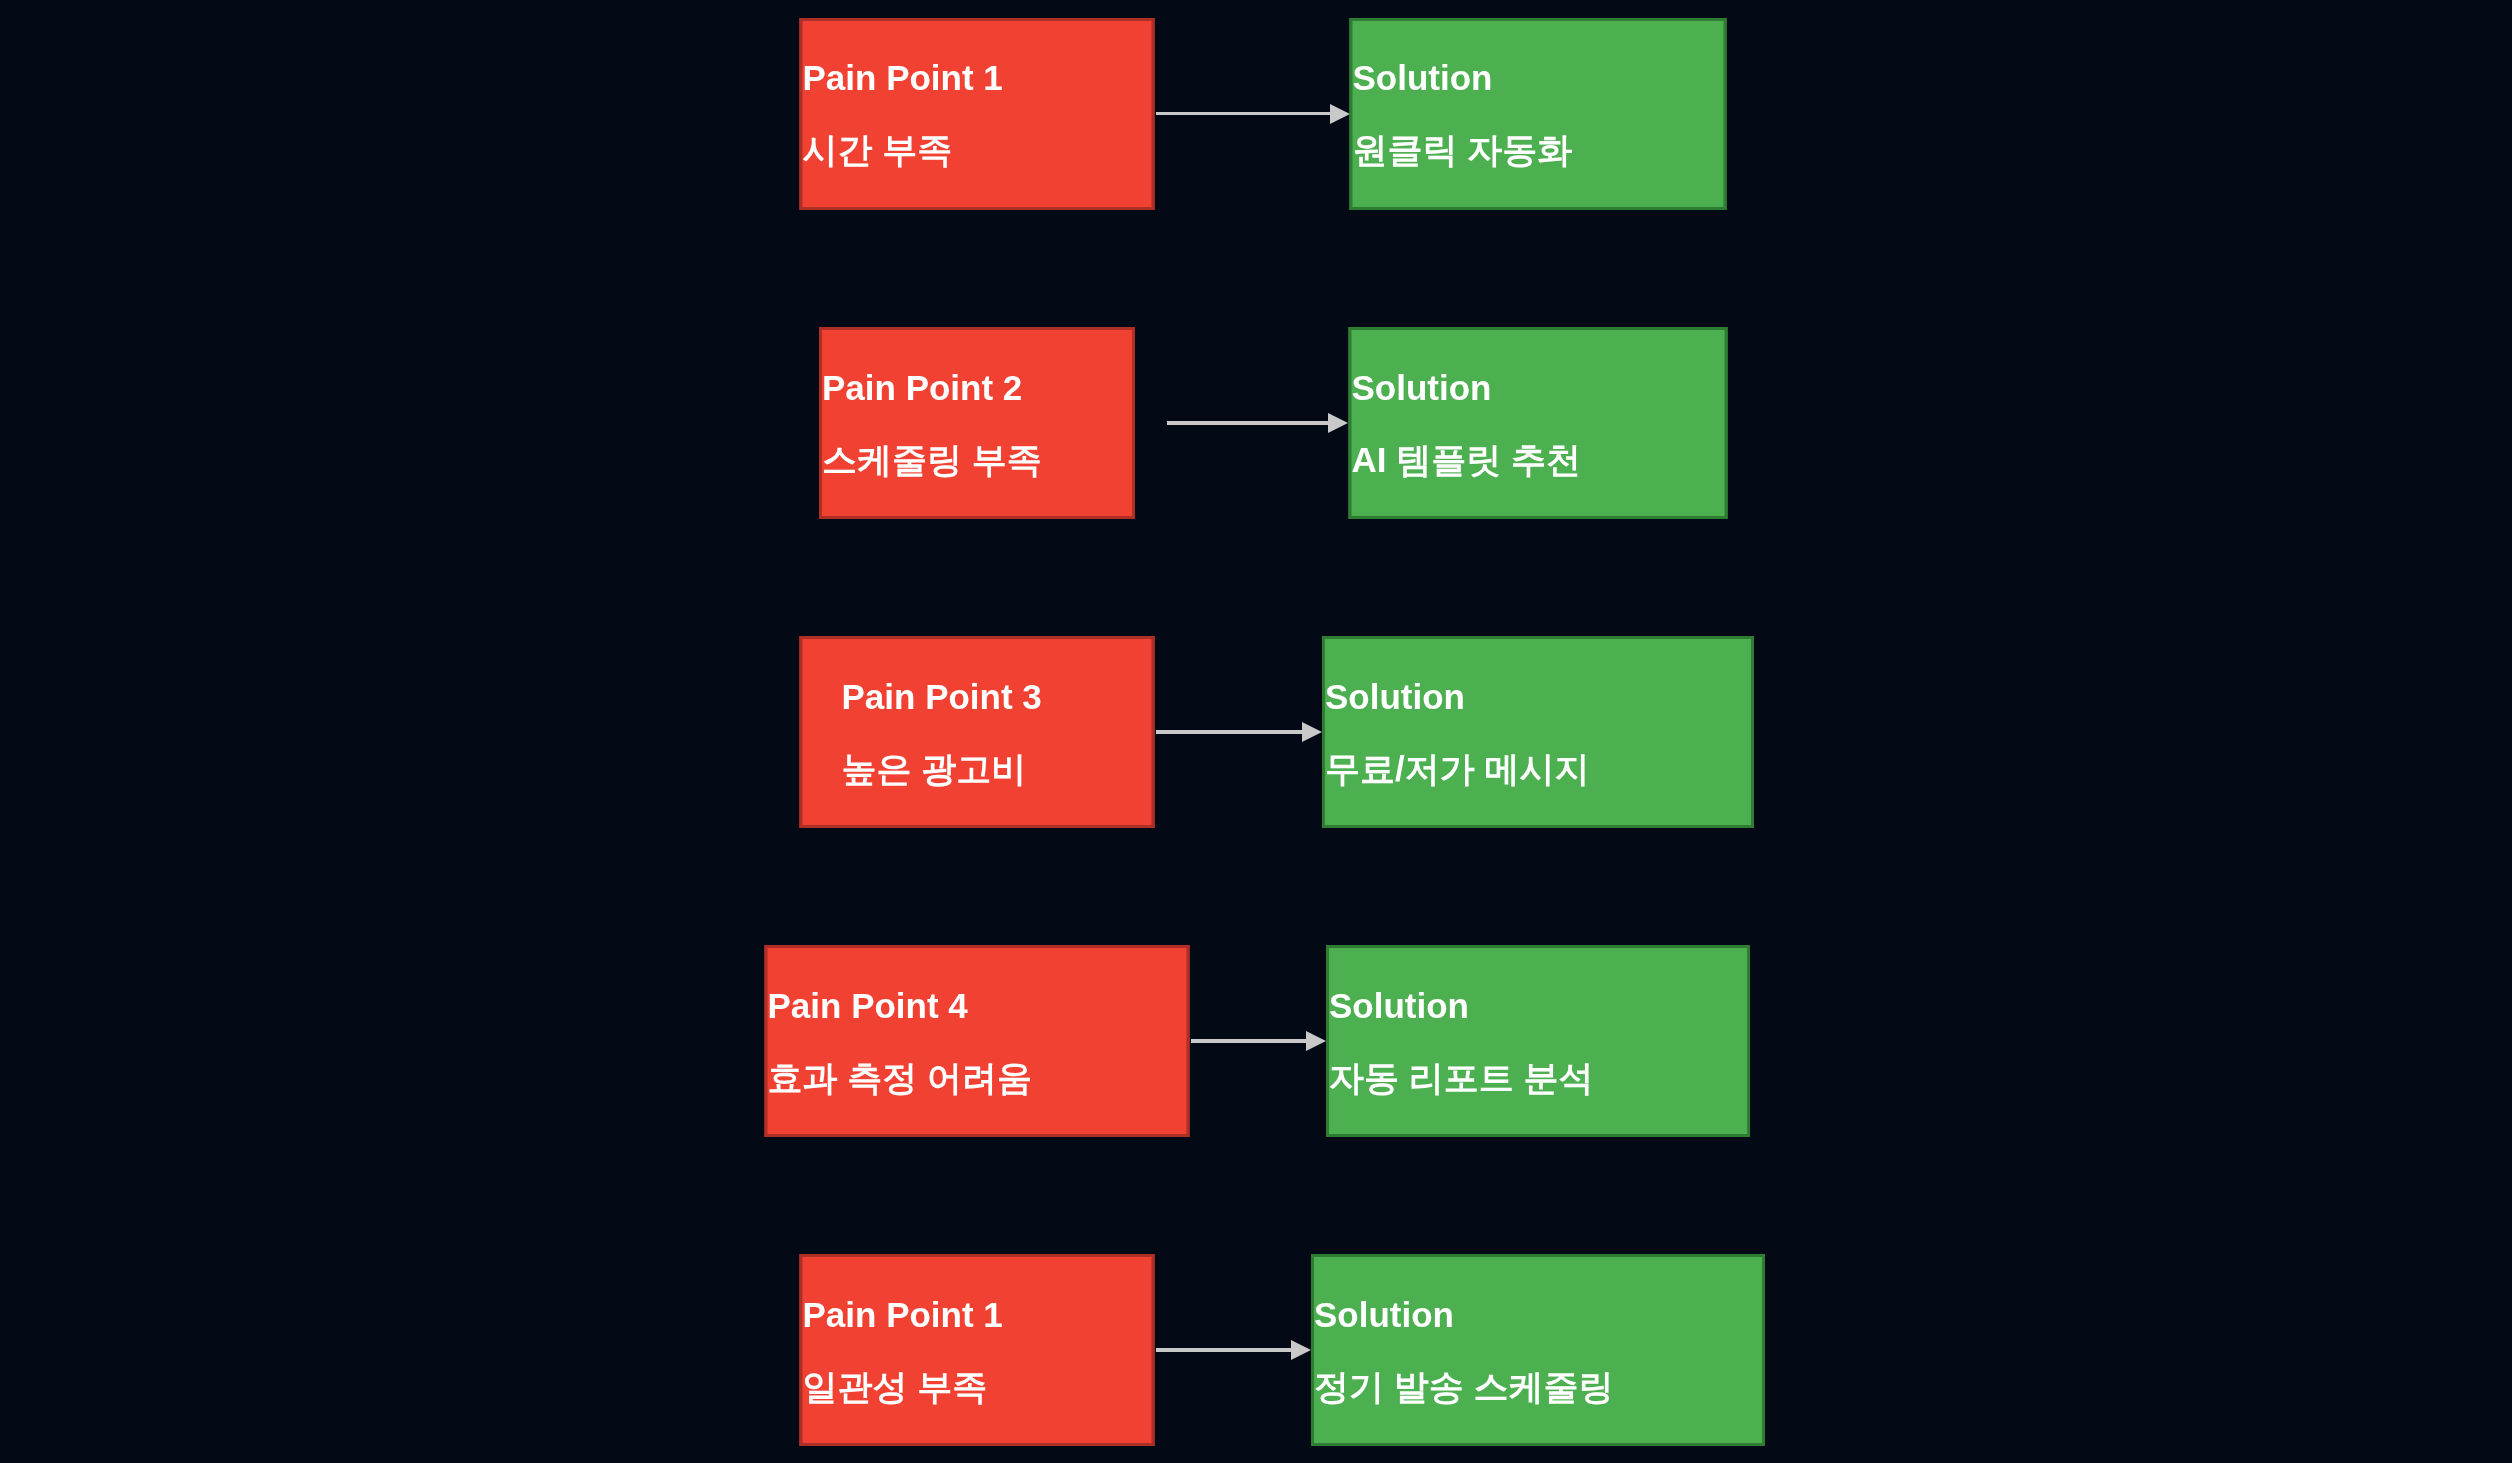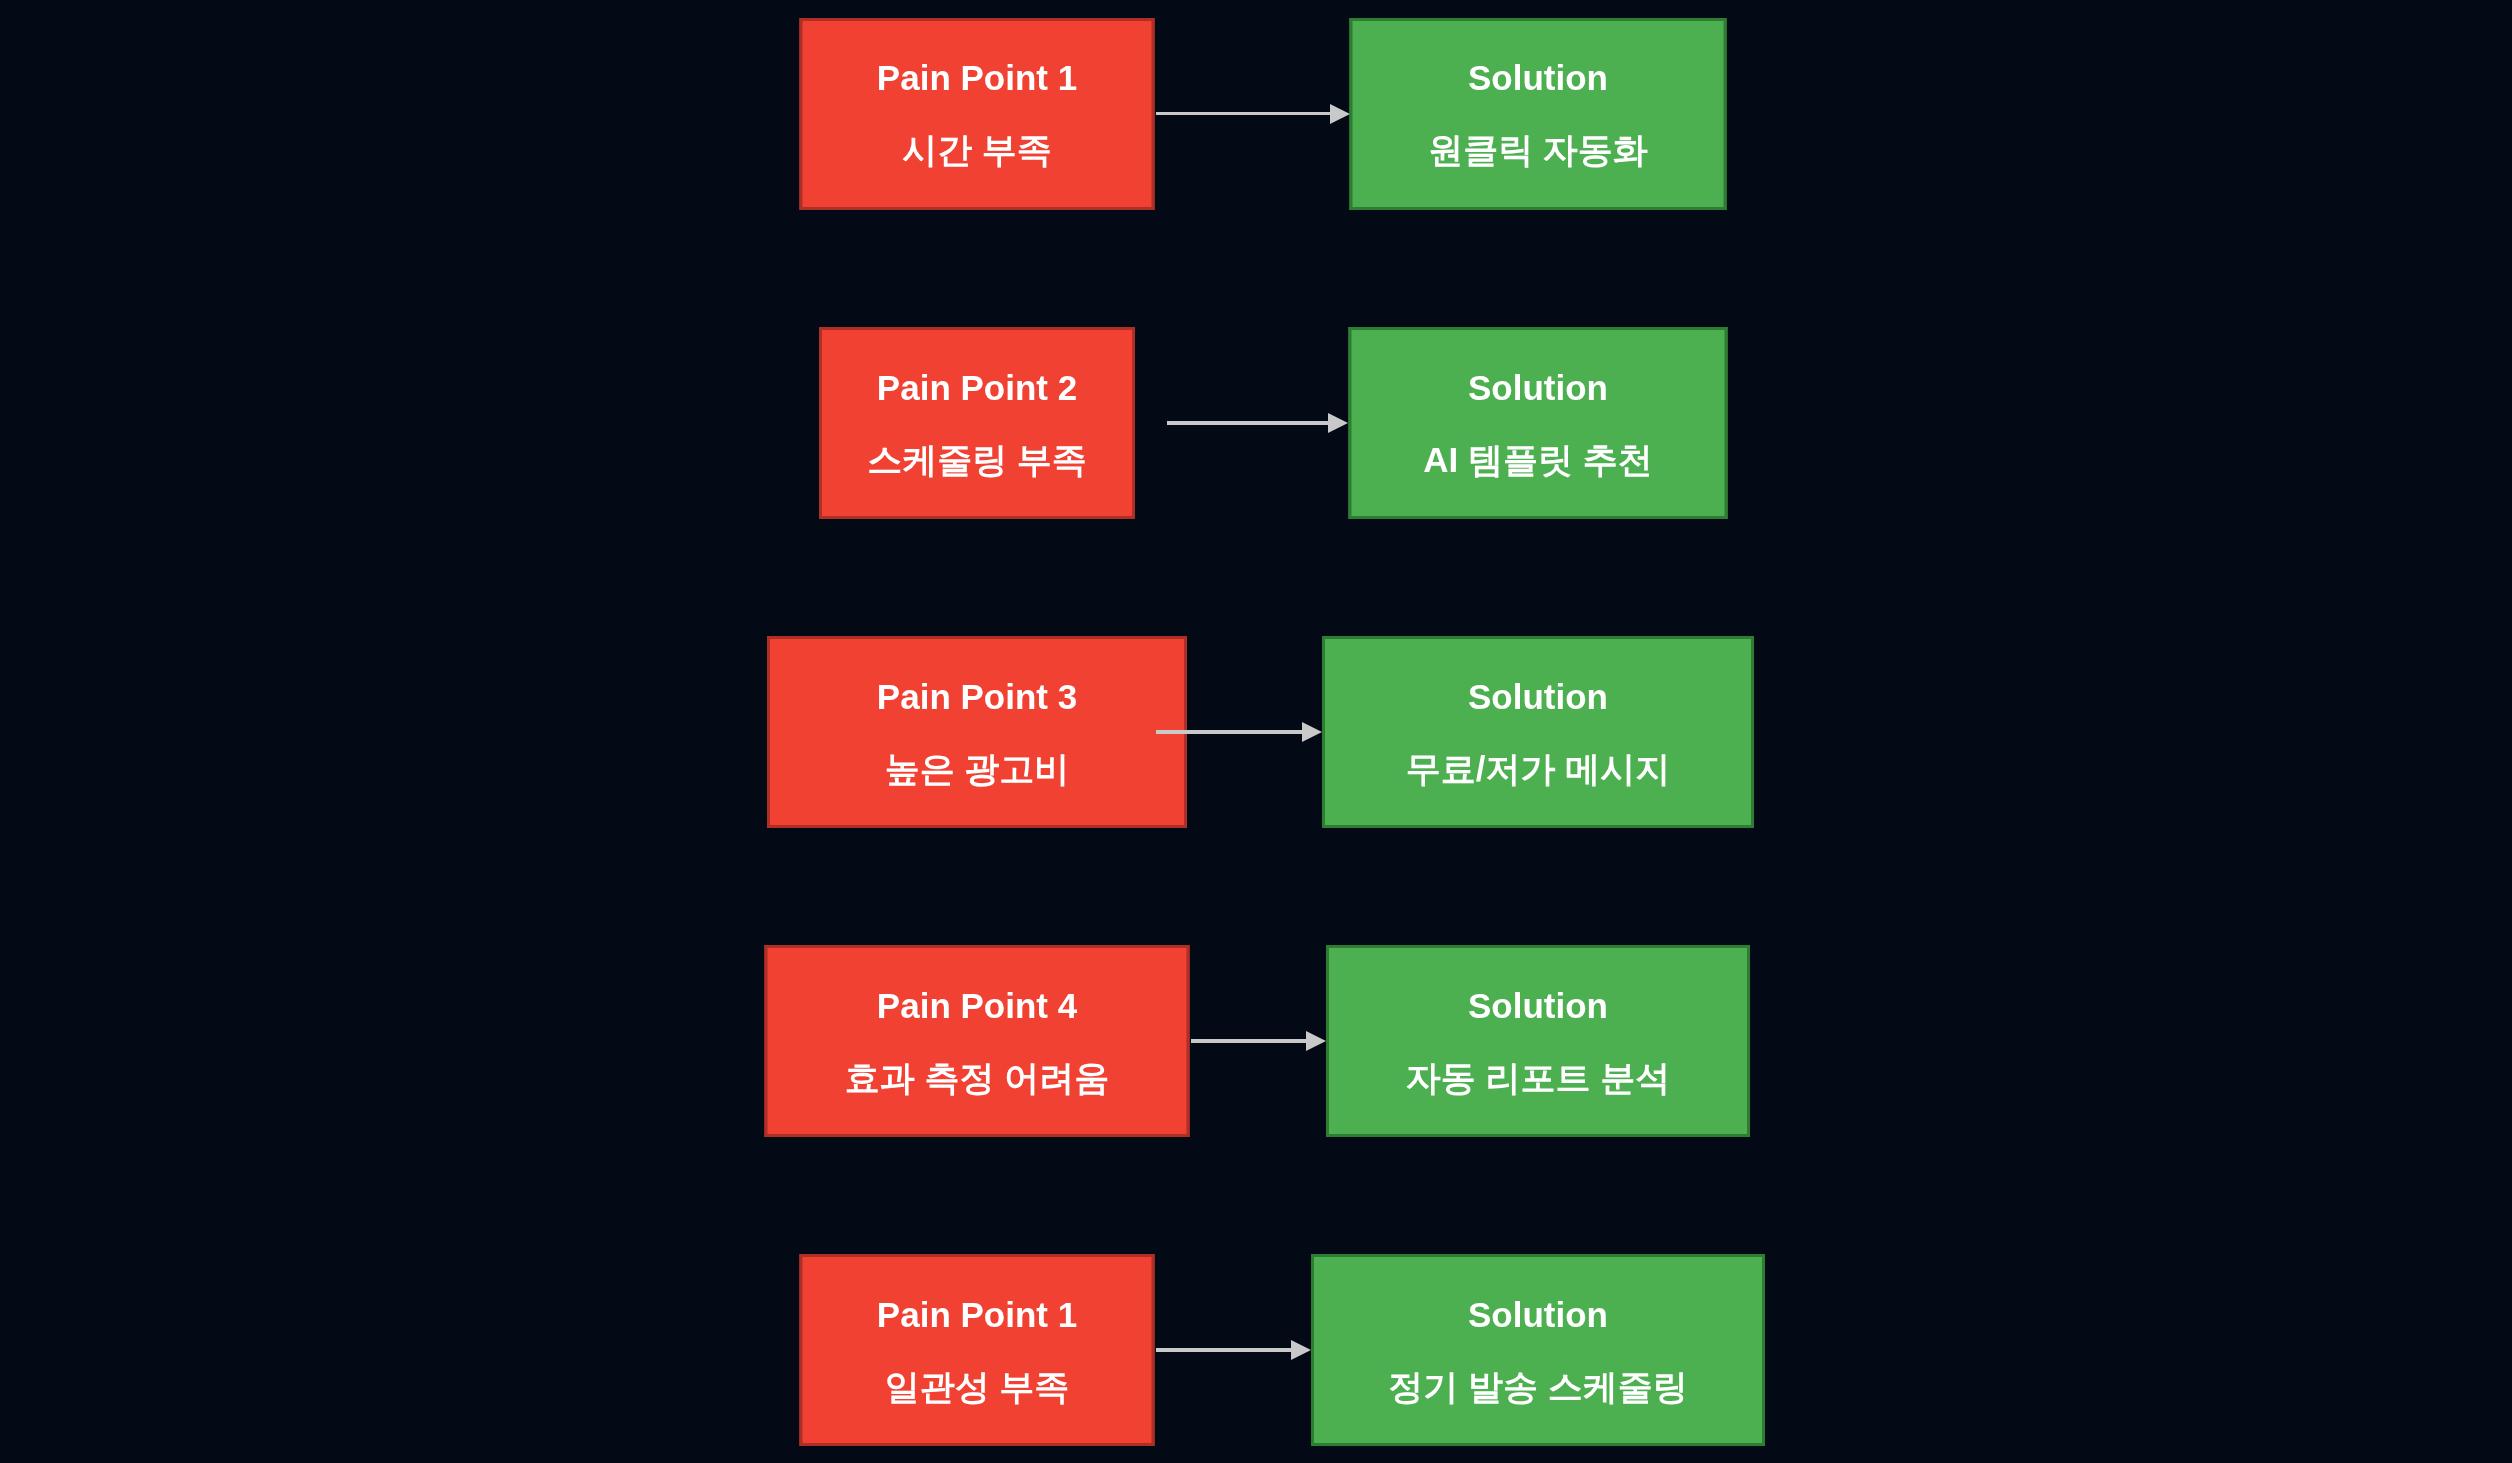--- a/index.html
+++ b/index.html
@@ -34,21 +34,21 @@
   .row-4 { top: 945px; }
   .row-5 { top: 1254px; }
 
   .box {
     position: absolute;
     top: 0;
     height: 192px;
     transform: translateX(-50%);
     display: flex;
     flex-direction: column;
-    align-items: center;
+    align-items: flex-start;
     justify-content: center;
     row-gap: 37px;
     color: var(--text);
     font-size: 35px;
     font-weight: 600;
     line-height: 1;
     white-space: nowrap;
     text-align: center;
   }
   .box .line { display: block; }
@@ -57,21 +57,21 @@
     background: var(--pain-fill);
     border: 3.7px solid var(--pain-border);
   }
   .solution {
     left: 1538px;
     background: var(--solution-fill);
     border: 3.7px solid var(--solution-border);
   }
   .row-1 .pain { width: 355px; }  .row-1 .solution { width: 377px; }
   .row-2 .pain { width: 316px; }  .row-2 .solution { width: 379px; }
-  .row-3 .pain { width: 420px; }  .row-3 .solution { width: 432px; }
+  .row-3 .pain { width: 355px; padding-left: 39px; }  .row-3 .solution { width: 432px; }
   .row-4 .pain { width: 425px; }  .row-4 .solution { width: 424px; }
   .row-5 .pain { width: 355px; }  .row-5 .solution { width: 454px; }
 
   .arrow {
     position: absolute;
     top: 85px;
     height: 22px;
     display: flex;
     align-items: center;
   }

